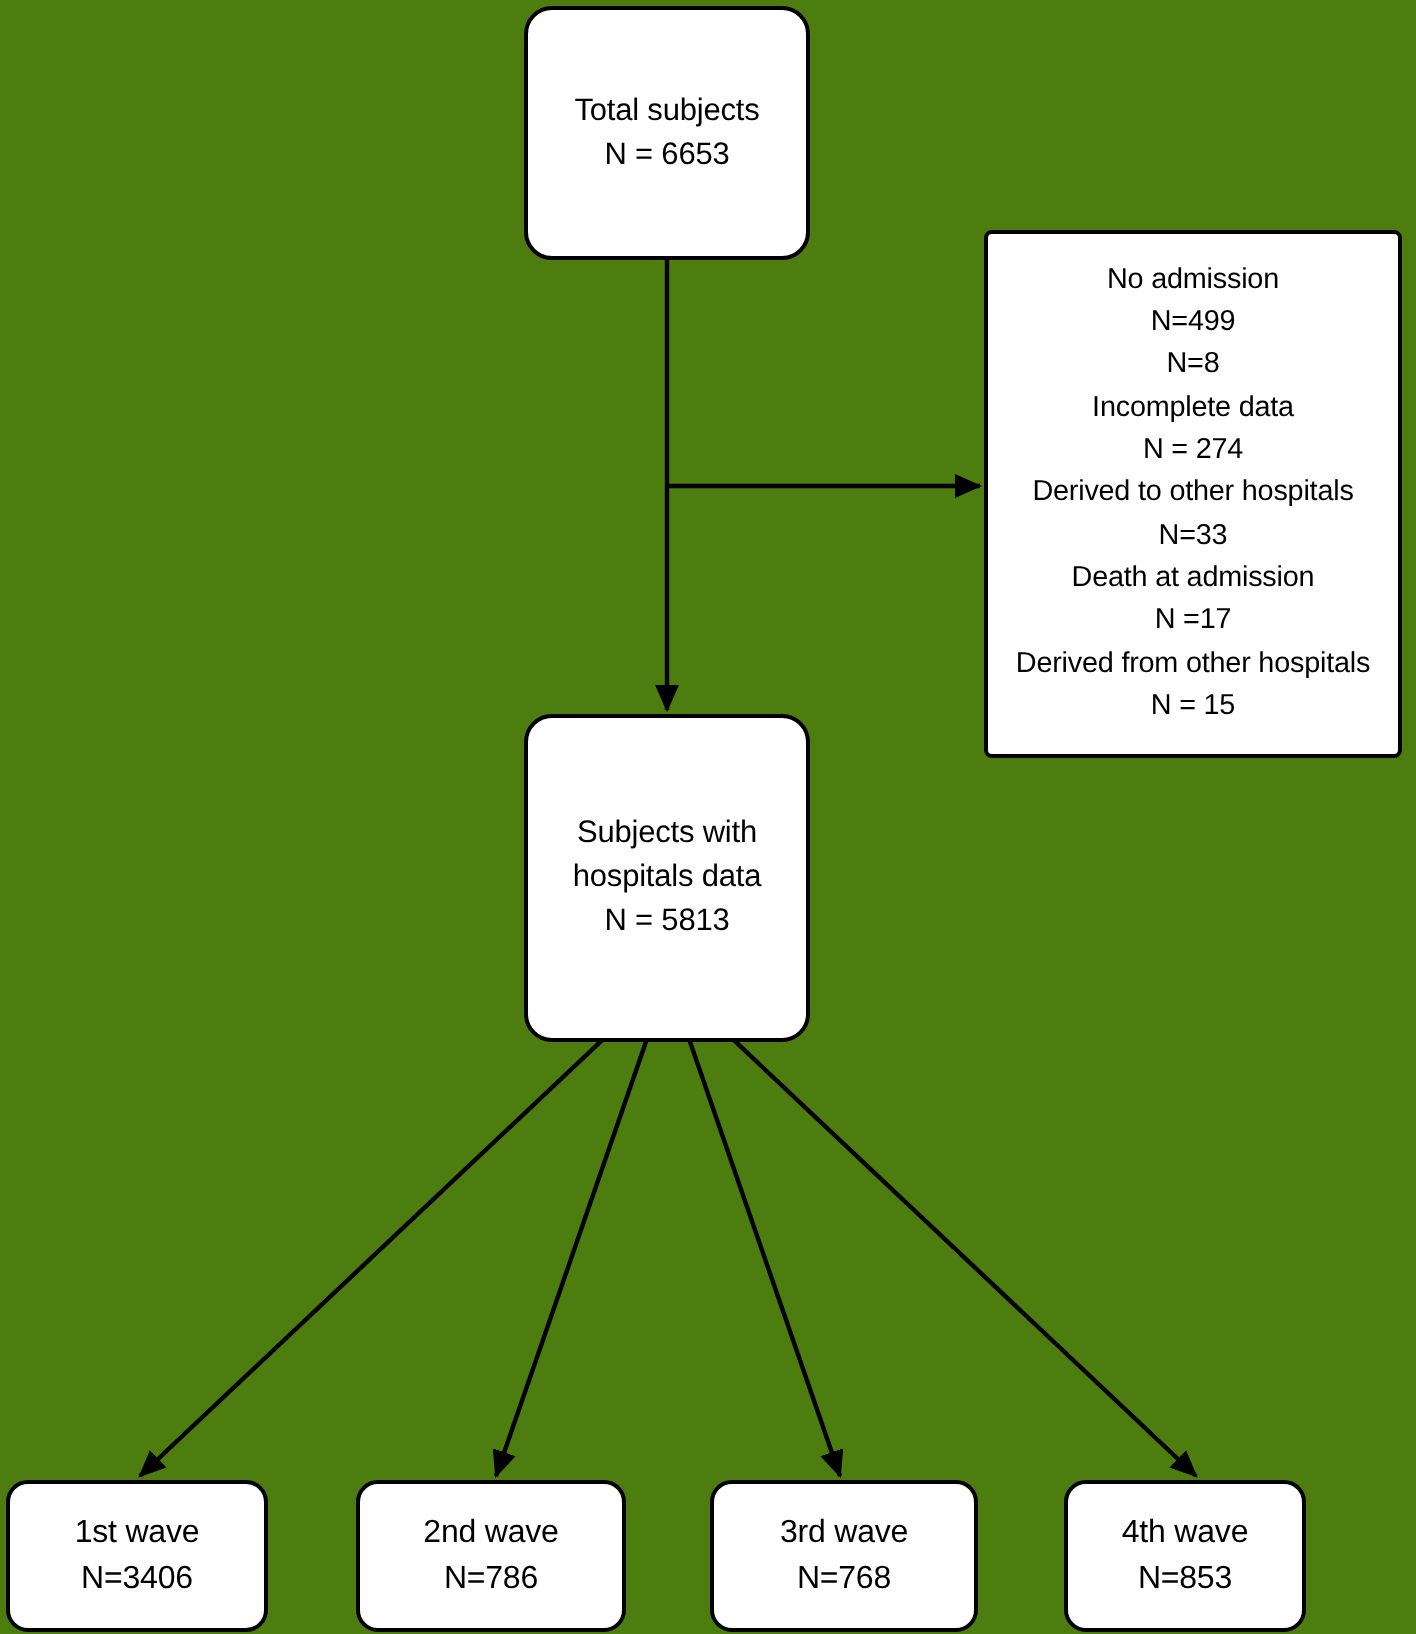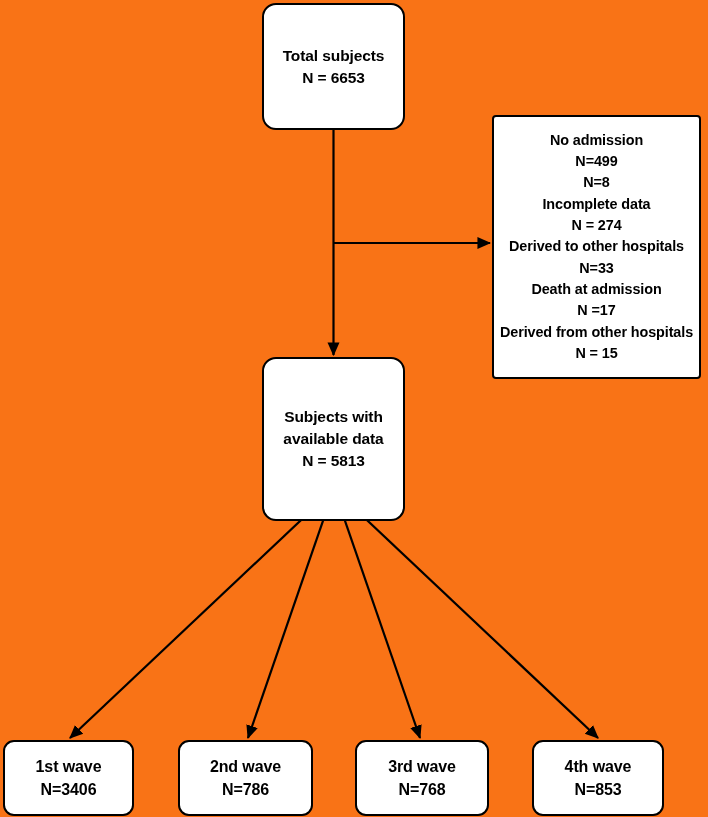--- a/index.html
+++ b/index.html
@@ -9,23 +9,22 @@
     background: #ffffff;
   }
   body {
     font-family: "Liberation Sans", sans-serif;
     color: #000000;
   }
   #flow-root {
     position: relative;
     width: 708px;
     height: 817px;
-    background: #f97316;
+    background: #4d7c0f;
     overflow: hidden;
-    font-weight: bold;
   }
   #edge-layer {
     position: absolute;
     left: 0;
     top: 0;
     width: 708px;
     height: 817px;
     pointer-events: none;
   }
   .node {
@@ -77,21 +76,21 @@
     height: 76px;
     border-radius: 11px;
   }
   .wave-node .line {
     font-size: 16px;
     line-height: 1.45;
   }
   #node-wave-1 { left: 3px;   width: 131px; }
   #node-wave-2 { left: 178px; width: 135px; }
   #node-wave-3 { left: 355px; width: 134px; }
-  #node-wave-4 { left: 532px; width: 132px; }
+  #node-wave-4 { left: 532px; width: 121px; }
 </style>
 </head>
 <body>
 
 <div id="flow-root">
 
   <svg id="edge-layer" viewBox="0 0 708 817" width="708" height="817" xmlns="http://www.w3.org/2000/svg">
     <defs>
       <marker id="arrow-head" viewBox="0 0 10 10" refX="9.2" refY="5" markerWidth="6.2" markerHeight="6.2" orient="auto-start-reverse">
         <path d="M 0 0.6 L 10 5 L 0 9.4 z" fill="#000000"></path>
@@ -122,21 +121,21 @@
     <span class="line">Derived to other hospitals</span>
     <span class="line">N=33</span>
     <span class="line">Death at admission</span>
     <span class="line">N =17</span>
     <span class="line">Derived from other hospitals</span>
     <span class="line">N = 15</span>
   </div>
 
   <div class="node" id="node-available">
     <span class="line">Subjects with</span>
-    <span class="line">available data</span>
+    <span class="line">hospitals data</span>
     <span class="line">N = 5813</span>
   </div>
 
   <div class="node wave-node" id="node-wave-1">
     <span class="line">1st wave</span>
     <span class="line">N=3406</span>
   </div>
 
   <div class="node wave-node" id="node-wave-2">
     <span class="line">2nd wave</span>

